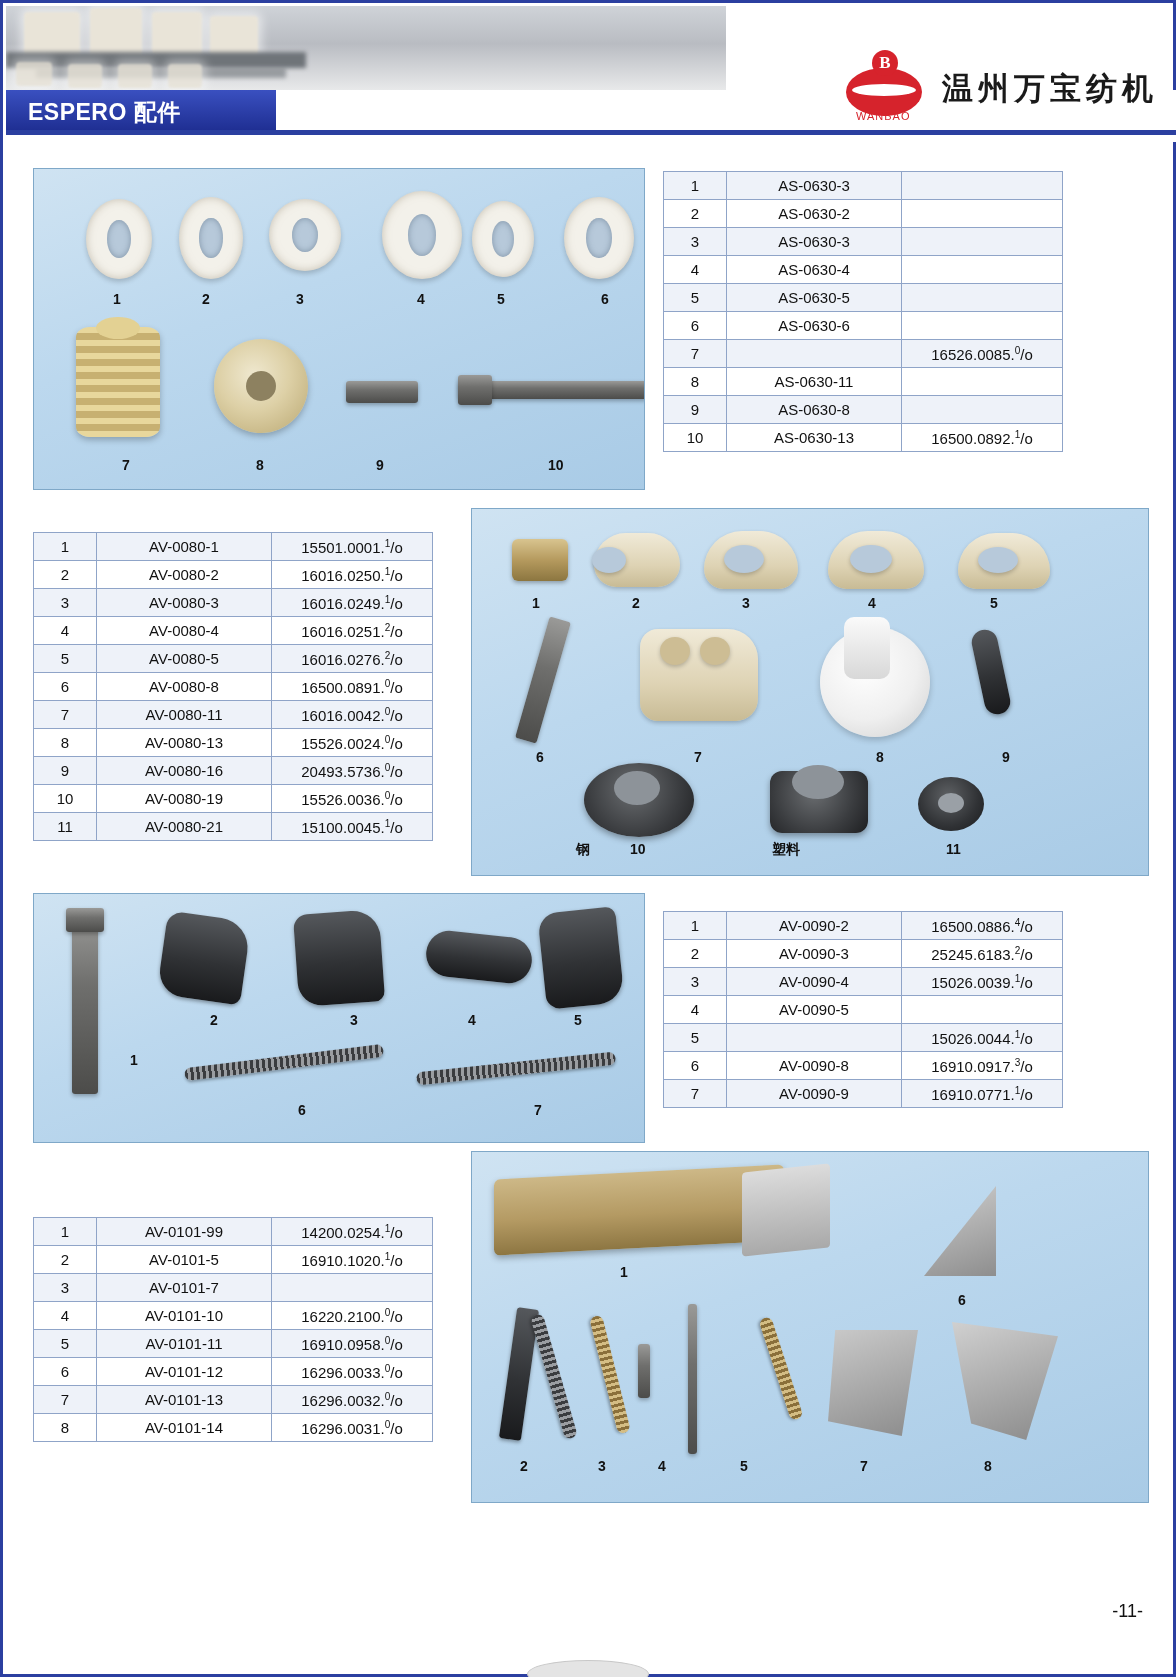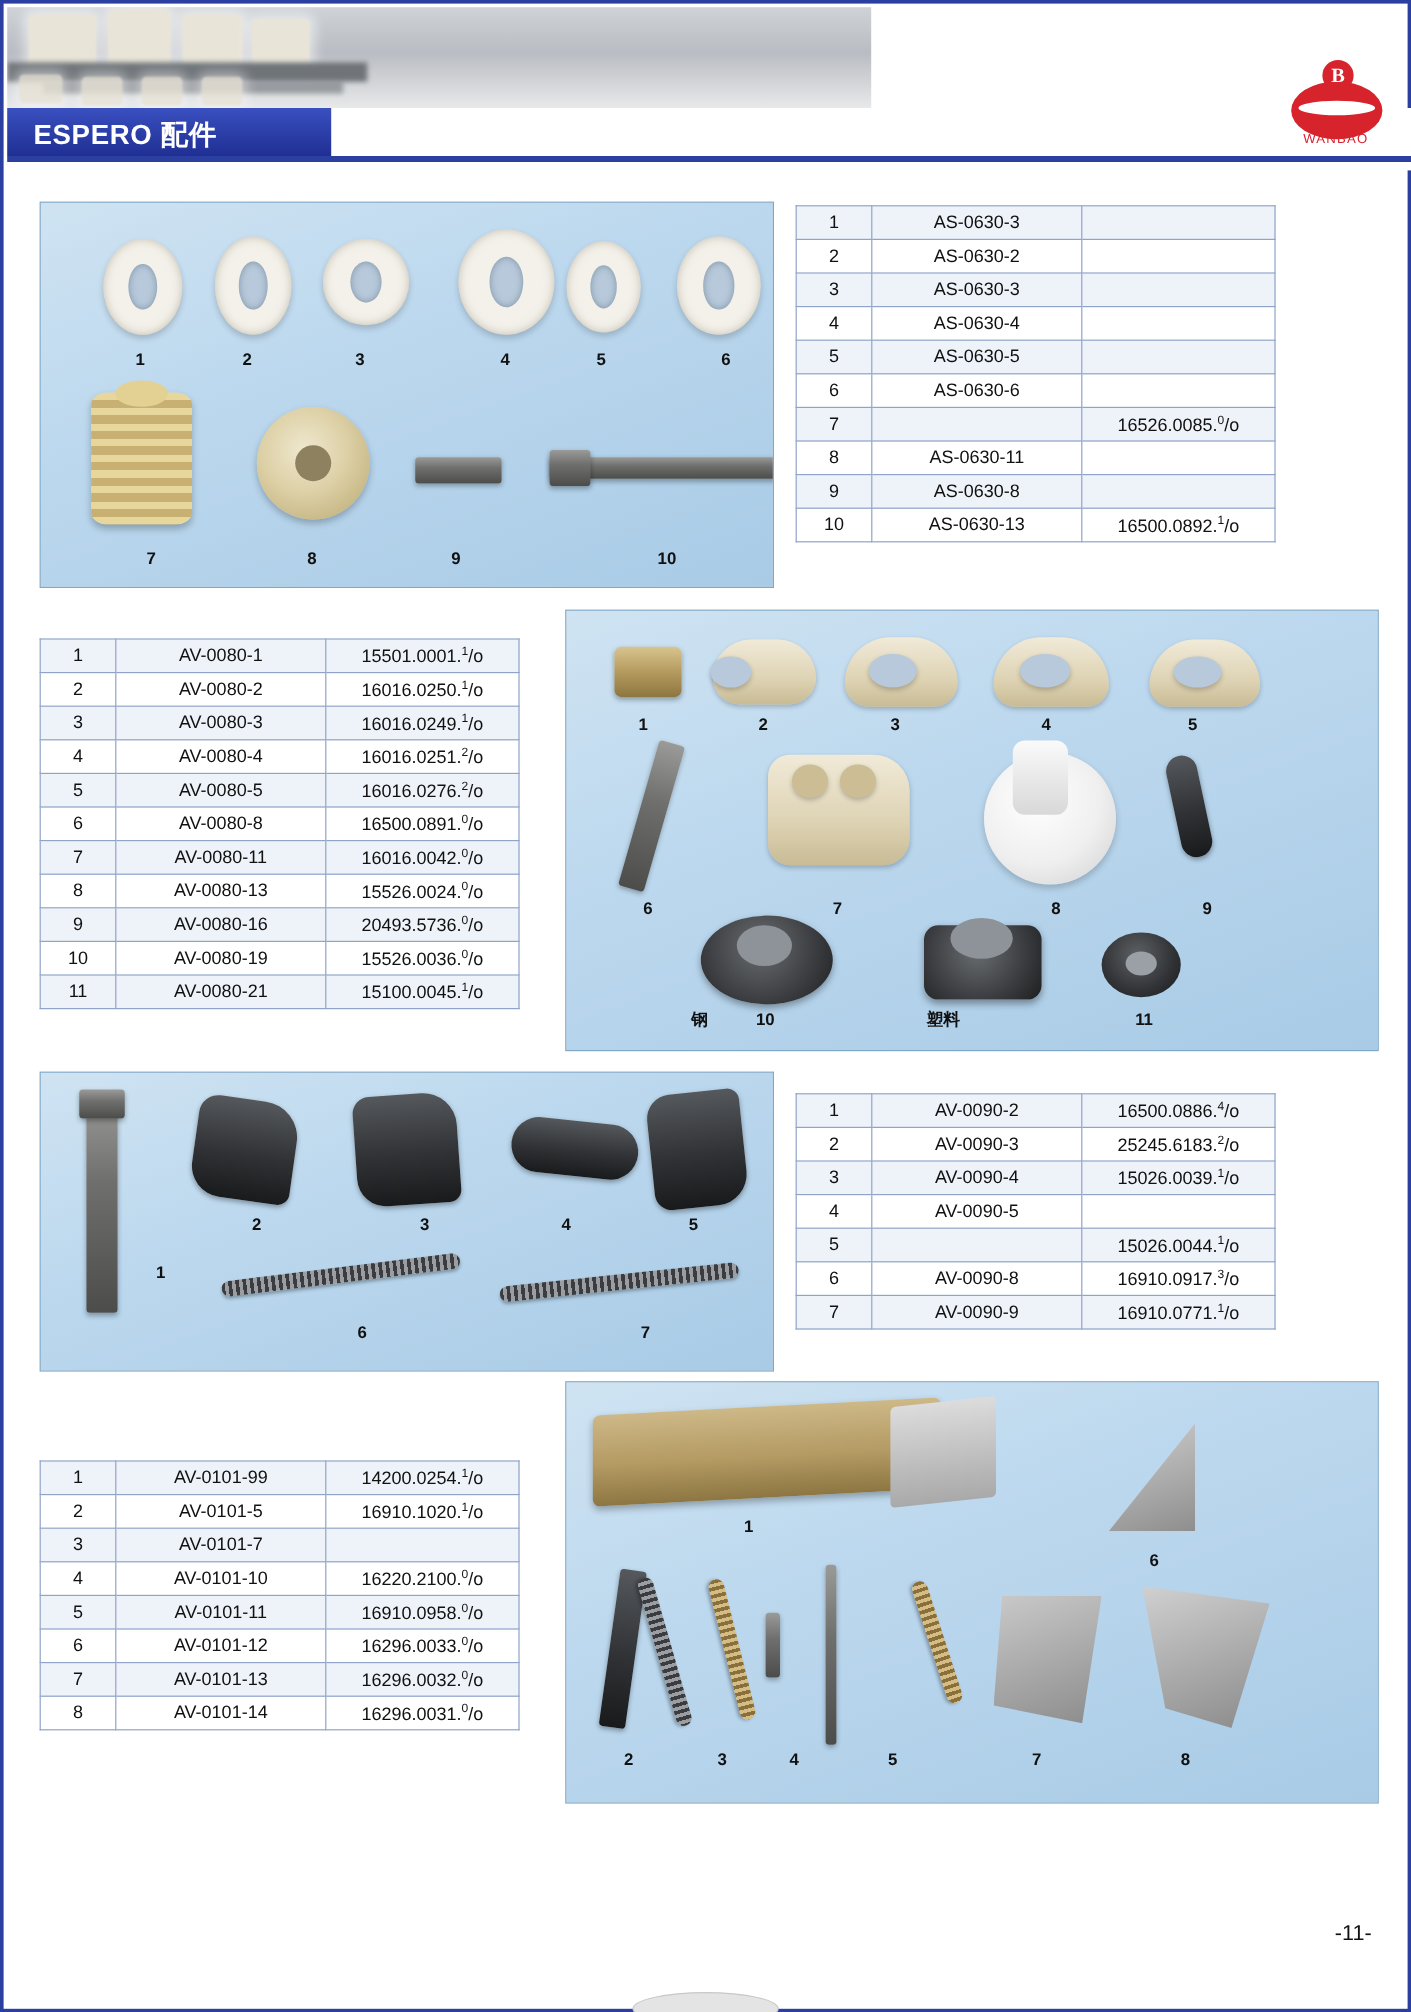--- a/index.html
+++ b/index.html
@@ -199,20 +199,21 @@
       <span>ESPERO 配件</span>
     </div>
     <div class="header-rule"></div>
 
     <div class="logo-wrap">
       <div class="logo-mark">
         <div class="logo-circle"></div>
         <div class="logo-b">B</div>
         <div class="logo-name">WANBAO</div>
       </div>
+      <div class="logo-cn">温州万宝纺机</div>
     </div>
   </div>
 
   <div class="photo" style="left:30px;top:165px;width:610px;height:320px;">
     <div class="ring" style="left:52px;top:30px;width:66px;height:80px;"></div>
     <div class="ring" style="left:145px;top:28px;width:64px;height:82px;"></div>
     <div class="ring" style="left:235px;top:30px;width:72px;height:72px;"></div>
     <div class="ring" style="left:348px;top:22px;width:80px;height:88px;"></div>
     <div class="ring" style="left:438px;top:32px;width:62px;height:76px;"></div>
     <div class="ring" style="left:530px;top:28px;width:70px;height:82px;"></div>

